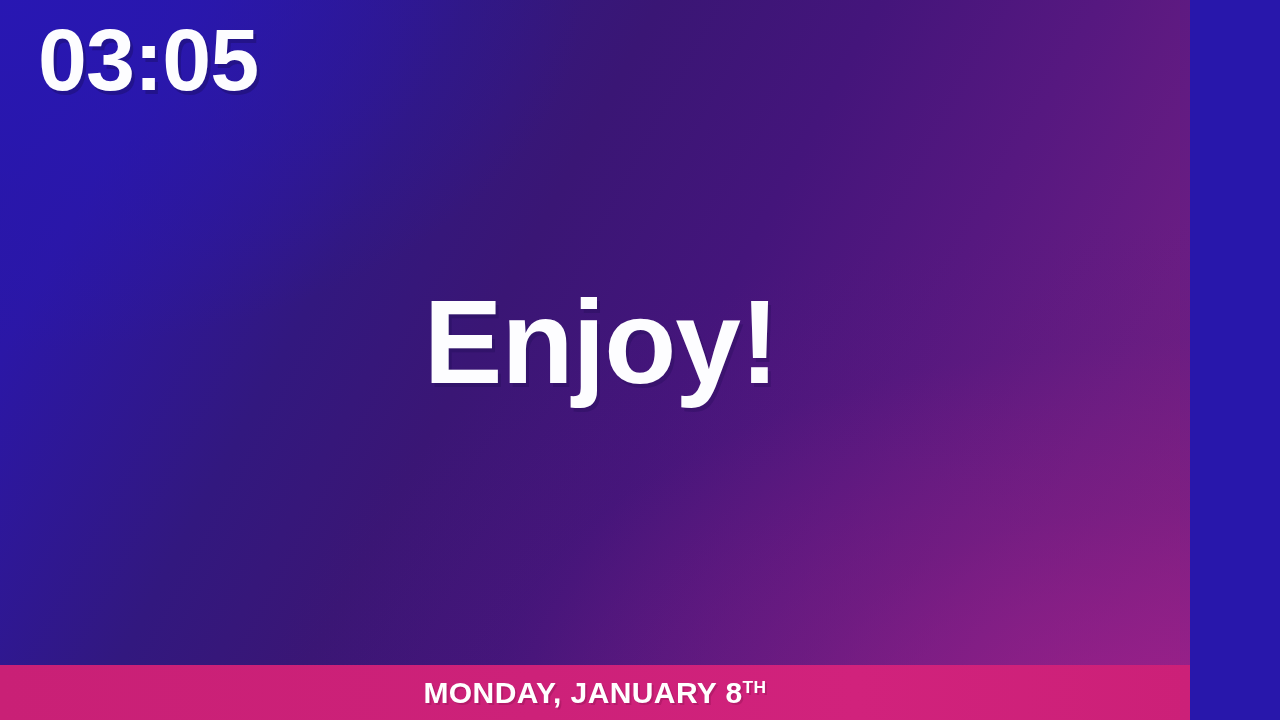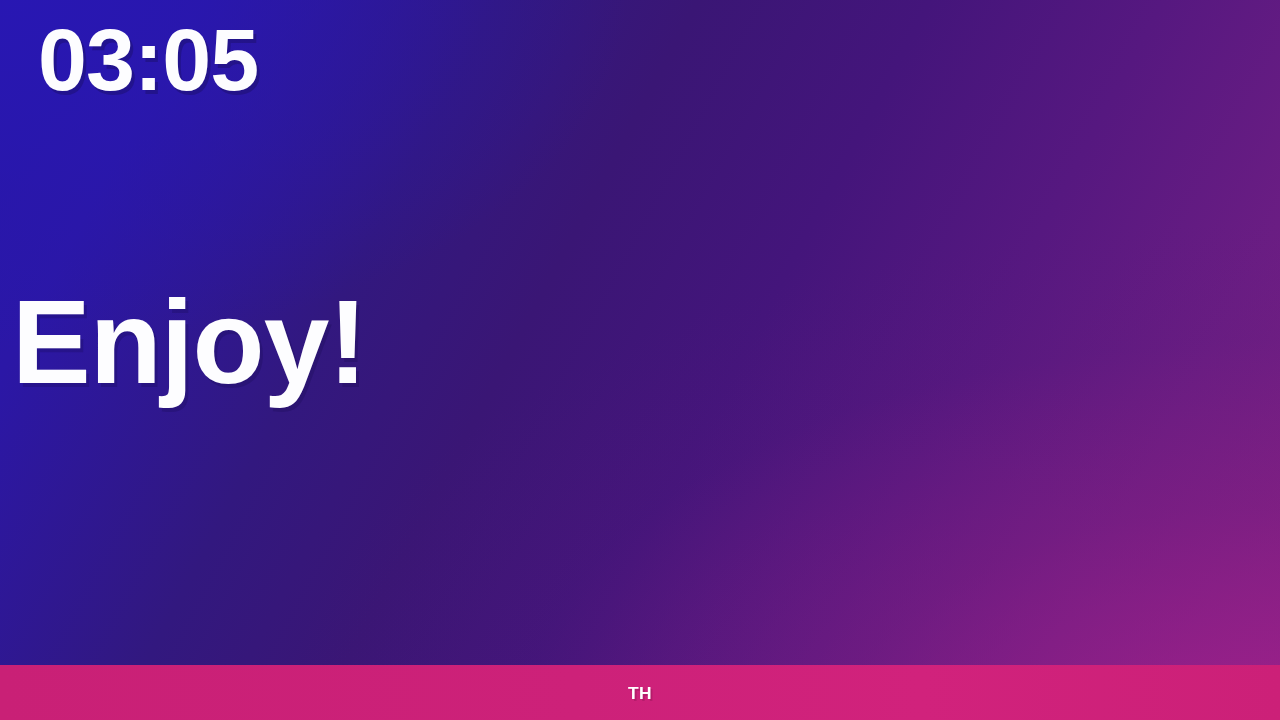--- a/index.html
+++ b/index.html
@@ -11,21 +11,21 @@
     overflow: hidden;
   }
 
   body {
     font-family: "Liberation Sans", sans-serif;
     background: #2817ab;
   }
 
   .slide {
     position: relative;
-    width: 1280px;
+    width: 1190px;
     height: 720px;
     overflow: hidden;
   }
 
   
   .bg-gradient {
     position: absolute;
     inset: 0;
     background:
       linear-gradient(118deg,
@@ -76,21 +76,21 @@
 
   
   .headline-wrap {
     position: absolute;
     left: 0;
     right: 0;
     top: 0;
     height: 665px;
     display: flex;
     align-items: center;
-    justify-content: flex-start;
+    justify-content: center;
     margin-left: 12px;
   }
 
   .headline {
     font-size: 118px;
     font-weight: bold;
     color: #fdfdff;
     letter-spacing: -1px;
     line-height: 1;
     text-shadow: 3px 4px 0 rgba(20, 10, 70, 0.22);
@@ -140,17 +140,18 @@
   <div class="bg-gradient-overlay2"></div>
 
   <div class="timer">03:05</div>
 
   <div class="headline-wrap">
     <div class="headline">Enjoy!</div>
   </div>
 
   <div class="banner">
     <div class="banner-text">
+      <span>MONDAY, JANUARY 8</span>
         <span class="sup">TH</span>
     </div>
   </div>
 
 </div>
 
 </body></html>

